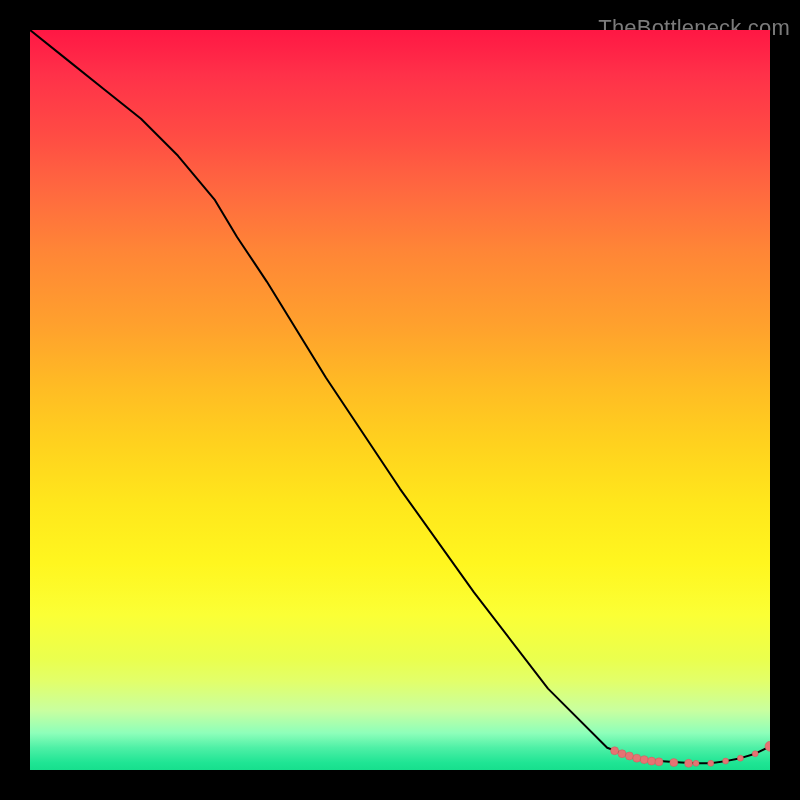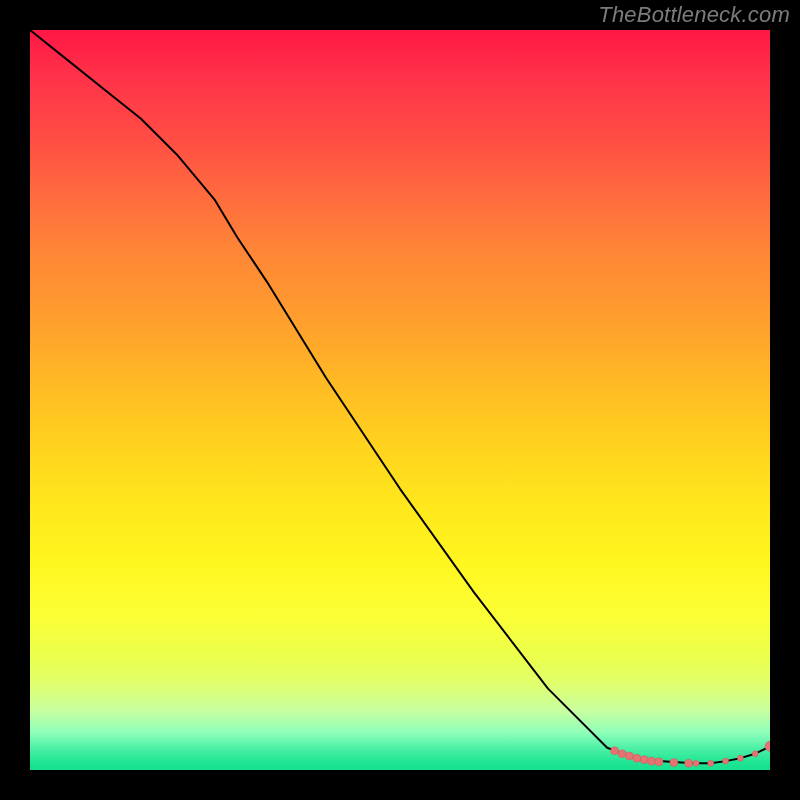--- a/index.html
+++ b/index.html
@@ -14,27 +14,26 @@
   .frame {
     position: absolute;
     left: 0;
     top: 0;
     width: 800px;
     height: 800px;
     background: #000;
   }
   .watermark {
     position: absolute;
-    top: 2px;
+    top: 15px;
     right: 10px;
     color: #7b7b7b;
     font-size: 22px;
     font-weight: 400;
     letter-spacing: 0.2px;
-    font-style: italic;
   }
   .plot {
     position: absolute;
     left: 30px;
     top: 30px;
     width: 740px;
     height: 740px;
     background: linear-gradient(to bottom,
       #ff1744 0%,
       #ff3149 6%,

